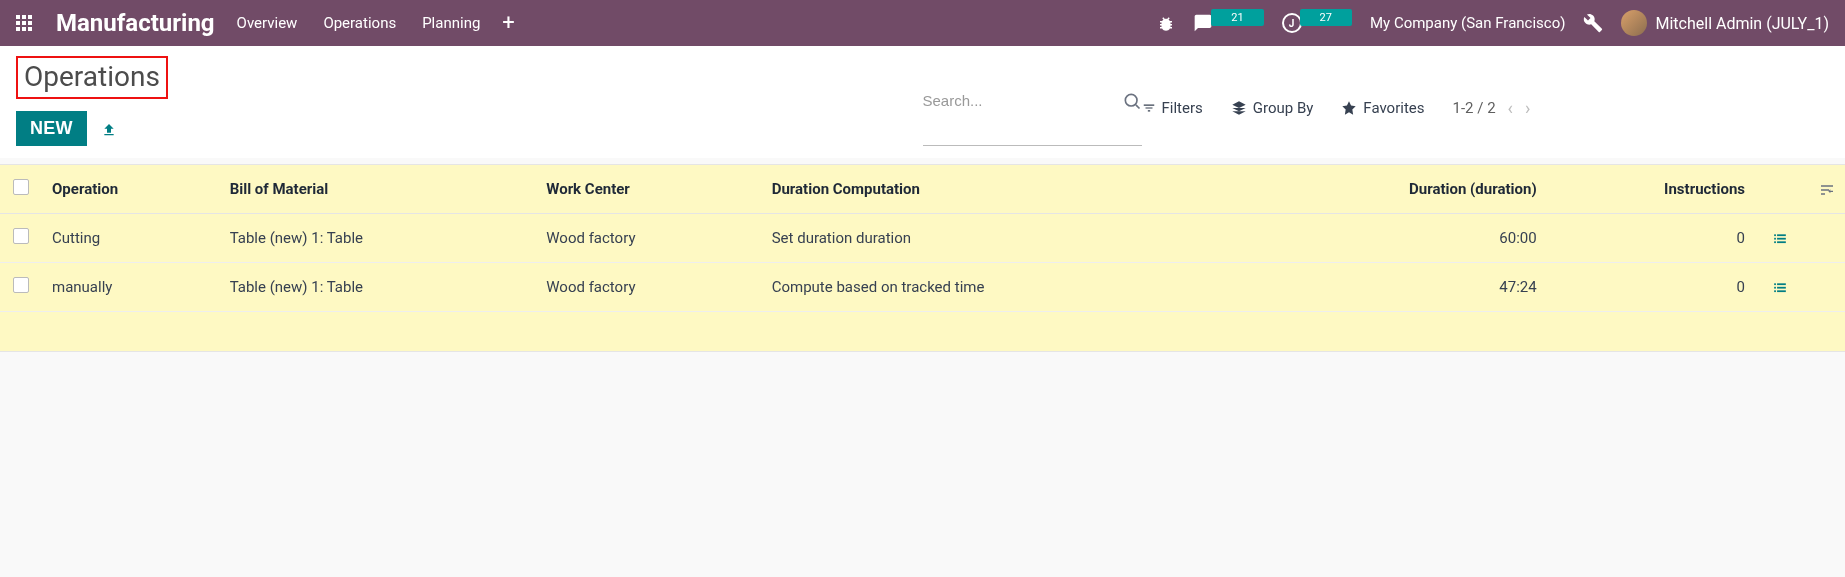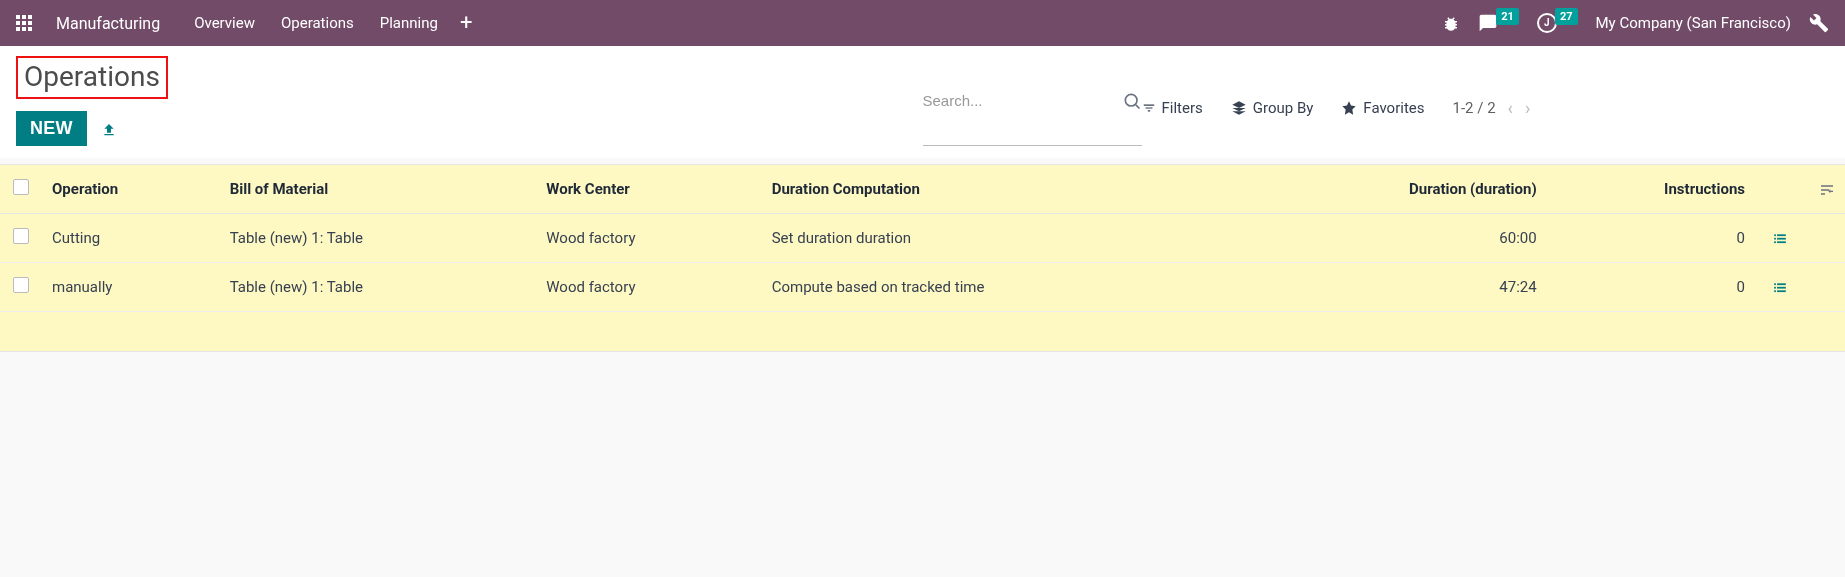--- a/index.html
+++ b/index.html
@@ -3,27 +3,27 @@
   <meta charset="utf-8">
   <style>
     * { margin: 0; padding: 0; box-sizing: border-box; }
     body { font-family: -apple-system, BlinkMacSystemFont, "Segoe UI", Roboto, Helvetica, Arial, sans-serif; background: #f9f9f9; color: #374151; }
     
     
     .navbar { background: #714B67; height: 46px; display: flex; align-items: center; padding: 0 16px; color: #fff; }
     .navbar-left { display: flex; align-items: center; gap: 18px; }
     .apps-icon { display: grid; grid-template-columns: repeat(3, 4px); grid-template-rows: repeat(3, 4px); gap: 2px; }
     .apps-icon span { background: #fff; width: 4px; height: 4px; }
-    .brand { font-size: 16px; font-weight: 400; margin-left: 6px; margin-right: 12px; }
+    .brand { font-size: 24px; font-weight: 700; margin-left: 6px; }
     .nav-link { color: #fff; font-size: 15px; padding: 6px 4px; cursor: pointer; }
     .plus-icon { font-size: 22px; line-height: 1; cursor: pointer; }
     .navbar-right { margin-left: auto; display: flex; align-items: center; gap: 18px; }
     .navbar-right .nav-link { padding: 0; }
     .badge-wrap { position: relative; display: flex; align-items: center; }
-    .badge { background: #00A09D; color: #fff; font-size: 11px; padding: 2px 5px; border-radius: 2px; margin-left: -2px; position: relative; top: -6px; font-weight: 700; }
+    .badge { background: #00A09D; color: #fff; font-size: 11px; padding: 2px 20px; border-radius: 2px; margin-left: -2px; position: relative; top: -6px; font-weight: 400; }
     .clock-circle { display:inline-flex; align-items:center; justify-content:center; width:20px; height:20px; border:2px solid #fff; border-radius:50%; font-size:10px; font-weight:700; }
     .avatar { width: 26px; height: 26px; border-radius: 50%; background: linear-gradient(135deg,#d9a06a,#8b6d4f); display:inline-block; }
     .user-block { display:flex; align-items:center; gap:8px; }
     
     
     .control-panel { background: #fff; padding: 10px 16px 12px; display: flex; flex-wrap: wrap; }
     .cp-left { flex: 1 1 50%; }
     .cp-right { flex: 1 1 50%; display:flex; }
     .breadcrumb-title { font-size: 28px; color: #4c4c4c; font-weight: 400; padding: 4px 6px; border: 2px solid #e11; display: inline-block; line-height: 1.1; }
     .cp-actions { margin-top: 12px; display: flex; align-items: center; gap: 14px; }
@@ -93,20 +93,24 @@
     </span>
     <span class="badge-wrap">
       <span class="clock-circle">J</span>
       <span class="badge">27</span>
     </span>
     <span class="nav-link">My Company (San Francisco)</span>
     <span>
       <svg width="20" height="20" viewBox="0 0 24 24" fill="#fff">
           <path d="M22.7 19l-9.1-9.1c.9-2.3.4-5-1.5-6.9-2-2-5-2.4-7.4-1.3L9 6 6 9 1.6 4.7C.4 7.1.9 10.1 2.9 12.1c1.9 1.9 4.6 2.4 6.9 1.5l9.1 9.1c.4.4 1 .4 1.4 0l2.3-2.3c.5-.4.5-1.1.1-1.4z"></path>
         </svg>
+    </span>
+    <span class="user-block">
+      <span class="avatar"></span>
+      <span>Mitchell Admin (JULY_1)</span>
     </span>
   </div>
 </div>
 
 <div class="control-panel">
   <div class="cp-left">
     <span class="breadcrumb-title">Operations</span>
     <div class="cp-actions">
       <button class="btn-new">NEW</button>
       <span class="upload-icon">

